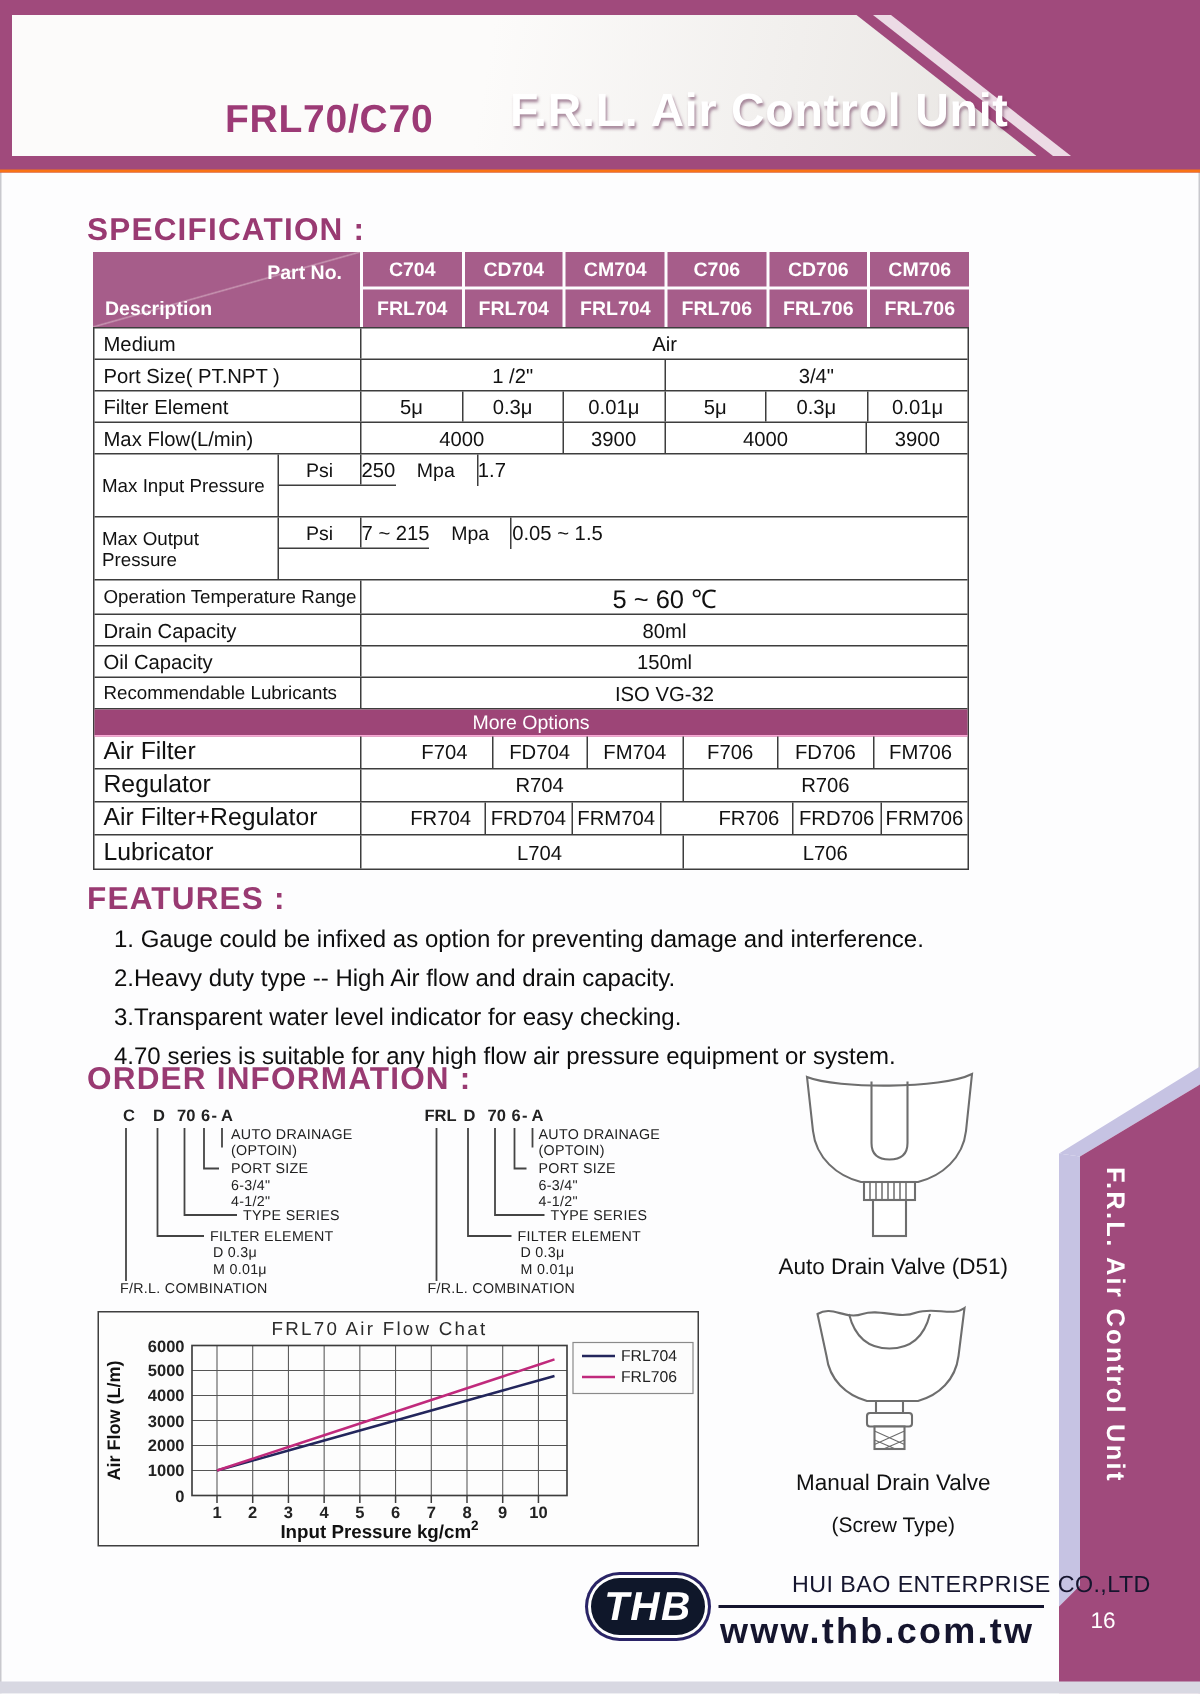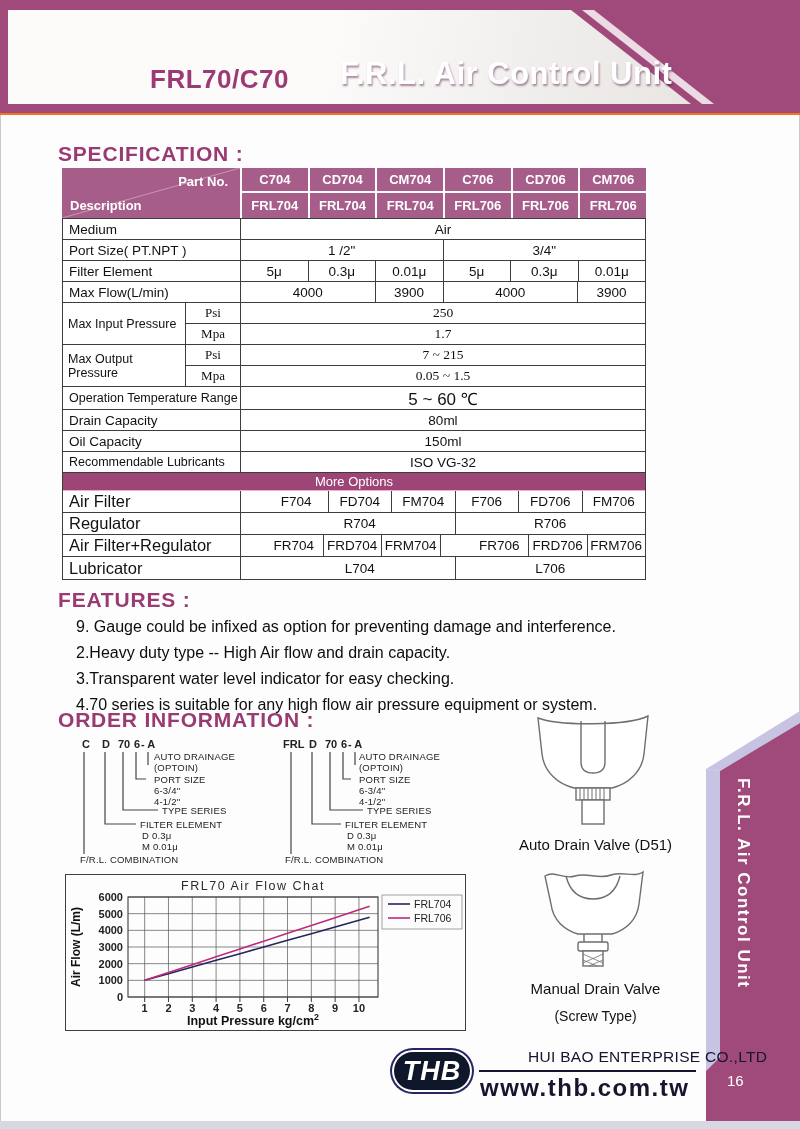--- a/index.html
+++ b/index.html
@@ -40,21 +40,21 @@
   .sp-row.mo{height:22px;gap:24px;}
   .sp-row:last-child{border-bottom:none;}
   .sp-label{width:178px;border-right:1px solid #3d3d3d;font-size:13.5px;display:flex;align-items:center;padding-left:6px;}
   .mo .sp-label{font-size:16.5px;}
   .sp-vals{flex:1;display:flex;}
   .sp-cell{display:flex;align-items:center;justify-content:center;font-size:13.5px;border-right:1px solid #3d3d3d;}
   .sp-cell:last-child{border-right:none;}
   .sp-cell.large{font-size:17px;}
   .sp-group{display:flex;height:42px;border-bottom:1px solid #3d3d3d;}
   .sp-glabel{width:123px;border-right:1px solid #3d3d3d;font-size:12.5px;display:flex;align-items:center;padding-left:5px;}
-  .sp-gcol{flex:1;display:flex;flex-direction:column;font-family:Liberation Serif, serif;}
+  .sp-gcol{flex:1;display:flex;flex-direction:row;}
   .sp-sub{display:flex;height:21px;}
   .sp-sub:first-child{border-bottom:1px solid #3d3d3d;}
   .sp-unit{width:55px;border-right:1px solid #3d3d3d;display:flex;align-items:center;justify-content:center;font-size:13px;}
   .sp-val{flex:1;display:flex;align-items:center;justify-content:center;font-size:13.5px;}
   .sp-bar{height:18px;background:#9d4577;color:#fff;font-size:13px;display:flex;align-items:center;justify-content:center;border-bottom:1px solid #f9a8d4;}
   
   #features-list{position:absolute;left:76px;top:614px;width:630px;font-size:16px;line-height:26px;color:#0d0d0d;}
   
   .od{position:absolute;top:738px;width:205px;height:132px;}
   .od svg{position:absolute;left:0;top:0;}
@@ -242,21 +242,21 @@
           <div class="sp-vals">
             <div class="sp-cell" style="flex: 3 1 0%;">L704</div>
             <div class="sp-cell" style="flex: 3 1 0%;">L706</div>
           </div>
         </div>
       </div>
     </div>
 
   <div class="h2 feat-h">FEATURES :</div>
   <div id="features-list">
-      <div>9. Gauge could be infixed as option for preventing damage and interference.</div>
+      <div>1. Gauge could be infixed as option for preventing damage and interference.</div>
       <div>2.Heavy duty type -- High Air flow and drain capacity.</div>
       <div>3.Transparent water level indicator for easy checking.</div>
       <div>4.70 series is suitable for any high flow air pressure equipment or system.</div>
     </div>
 
   <div class="h2 order-h">ORDER INFORMATION :</div>
   <div class="od" id="od0" style="left:78px">
       <div class="code" style="left: 4px;">C</div>
       <div class="code" style="left: 24px;">D</div>
       <div class="code" style="left: 40px;">70</div>

